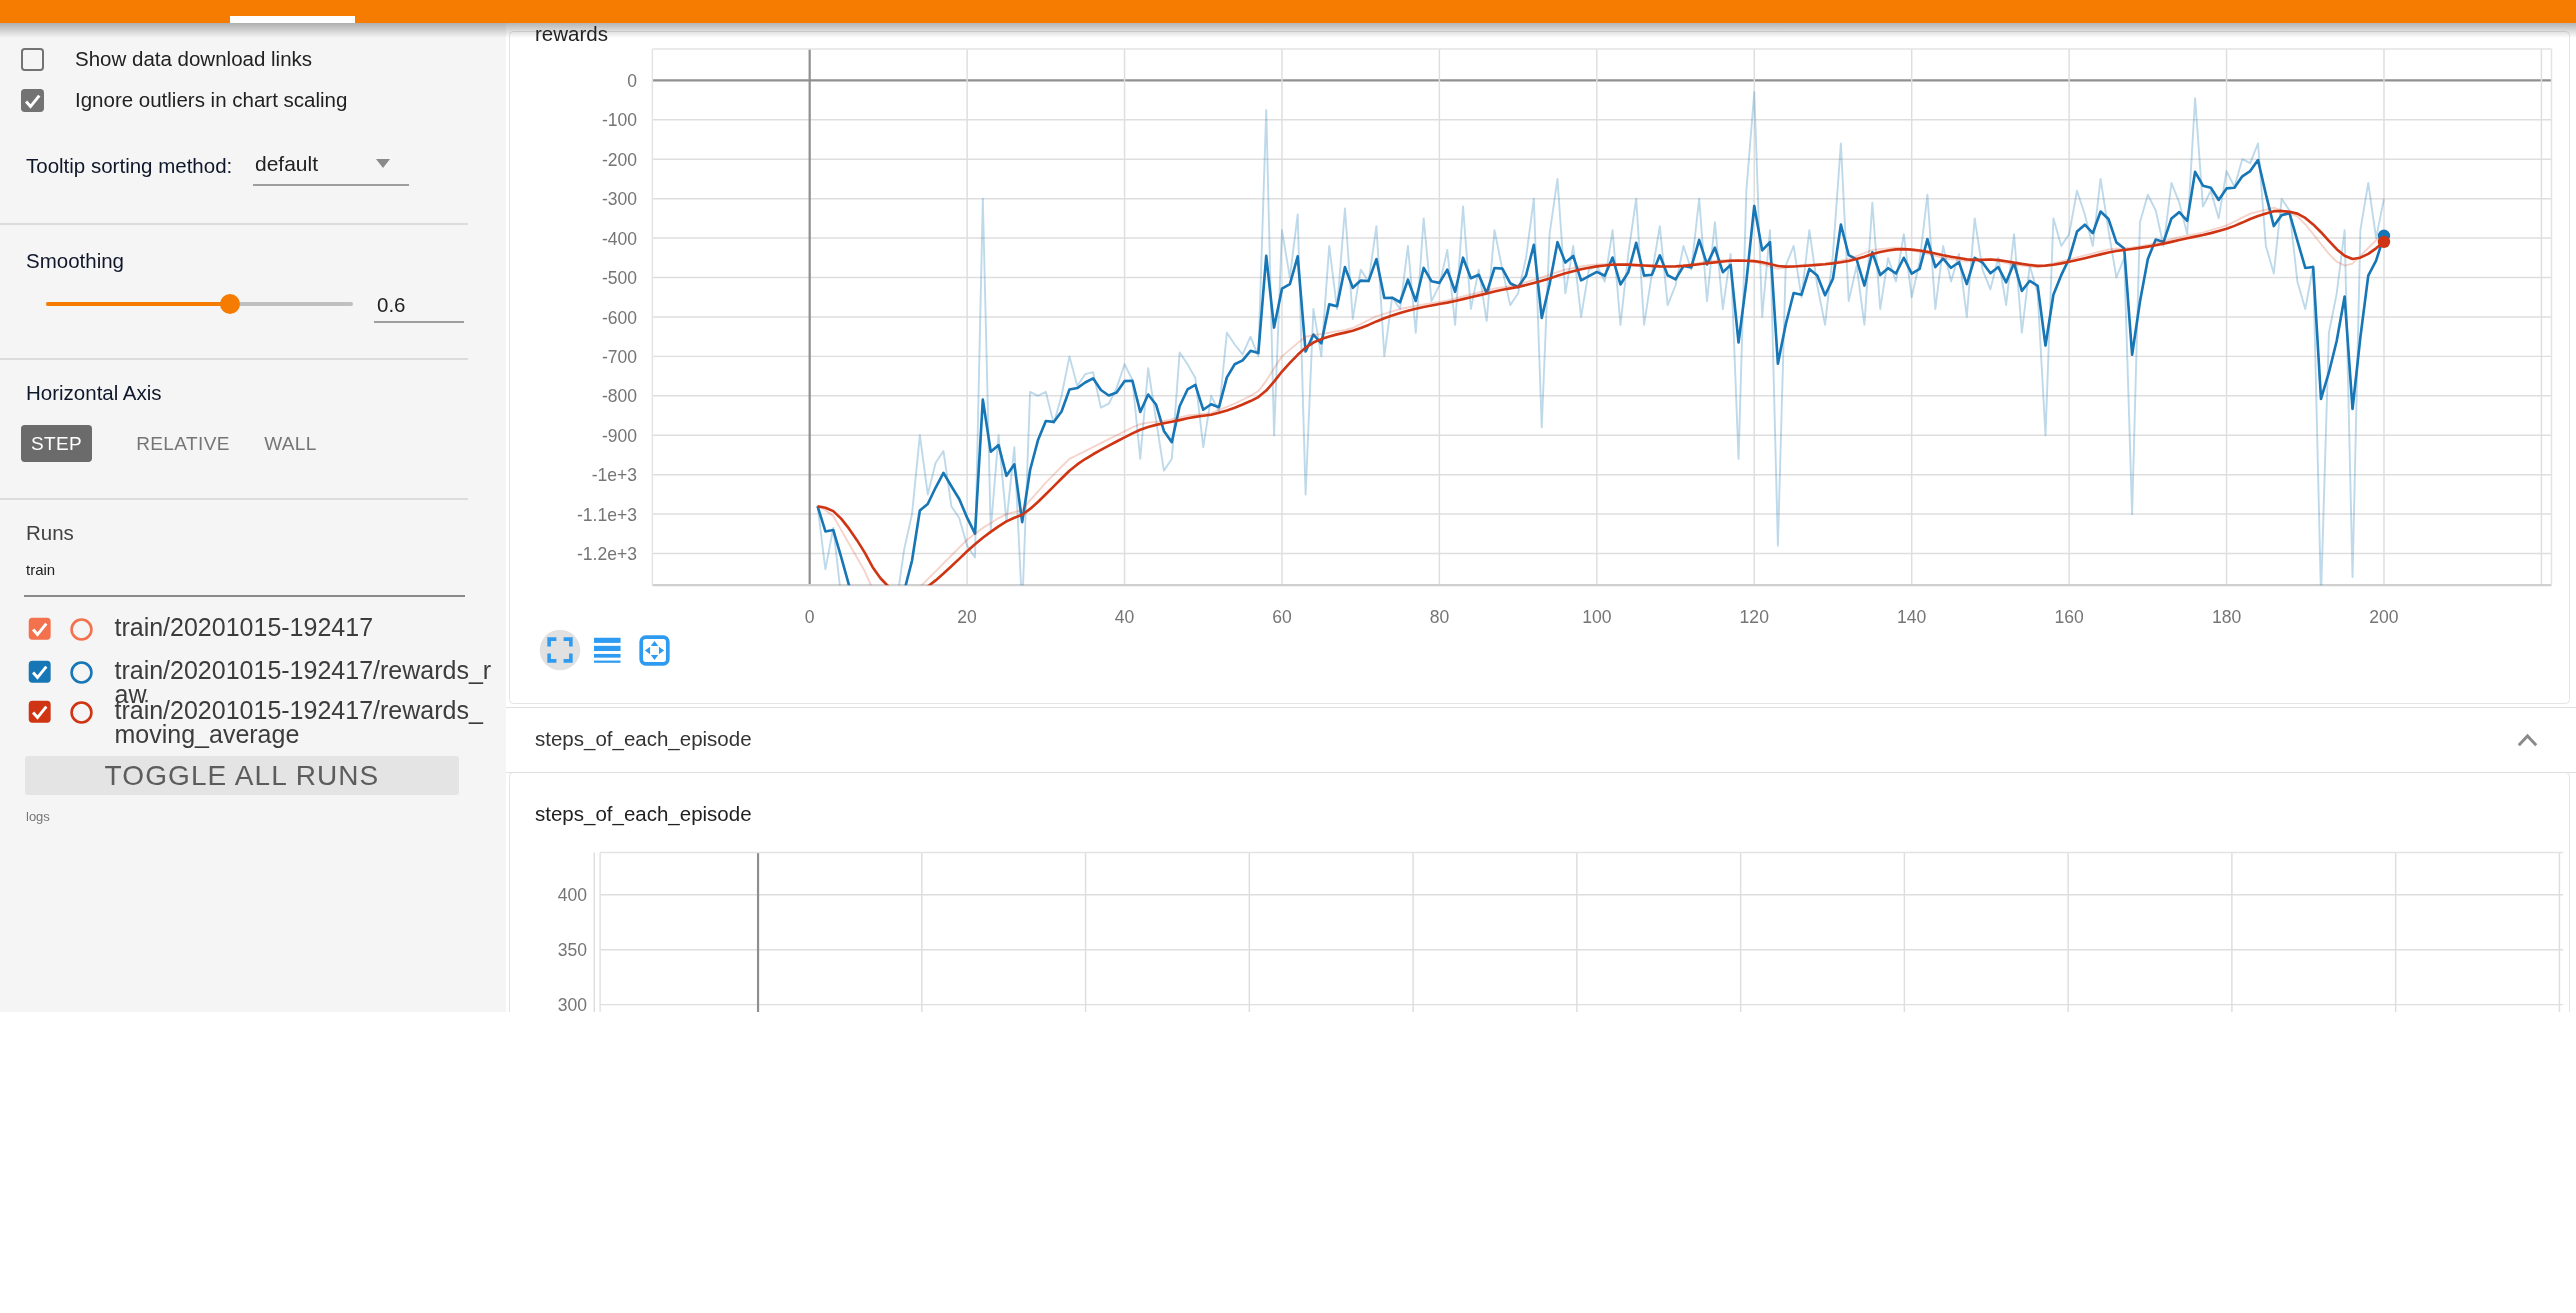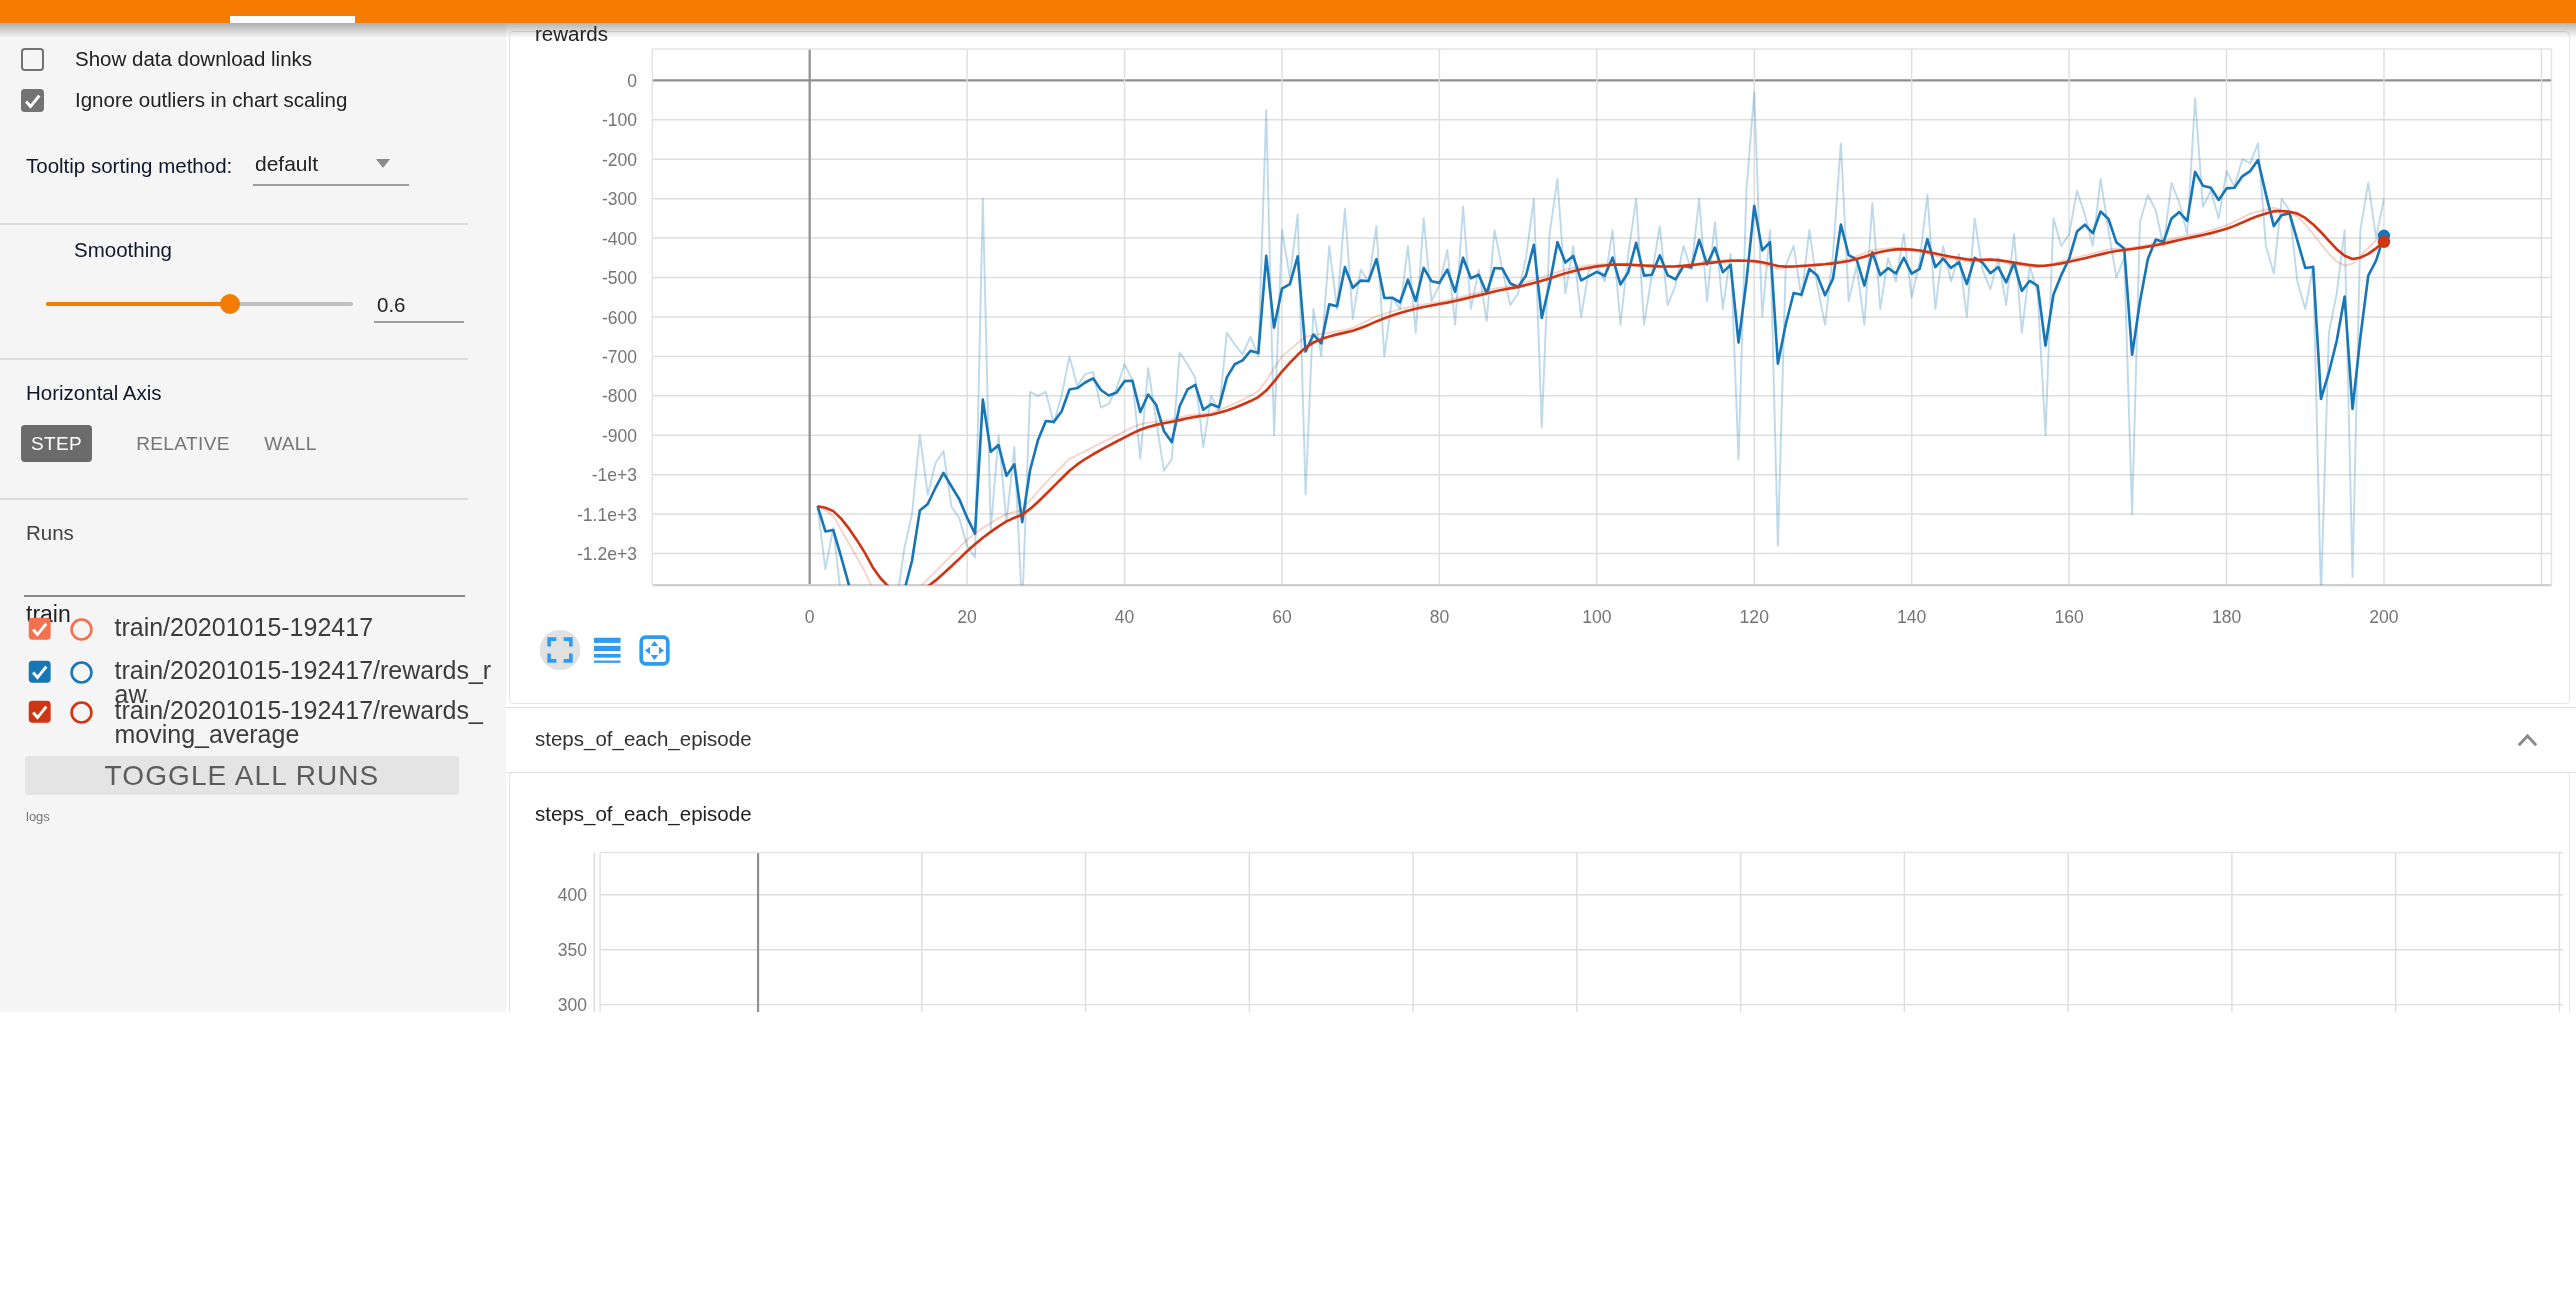--- a/index.html
+++ b/index.html
@@ -67,38 +67,38 @@
 
     <div class="abs side-label" style="left:26px;top:131px;">Tooltip sorting method:</div>
     <div class="abs" style="left:255px;top:129px;width:154px;">
       <span style="color:#212121;font-size:21px;">default</span>
       <div class="abs ddl-triangle" style="left:121px;top:7.3px;"></div>
       <div class="abs underline" style="left:-2.2px;top:32px;width:156px;"></div>
     </div>
 
     <div class="abs divider" style="top:200px;"></div>
 
-    <div class="abs side-label" style="left:26px;top:215px;margin-left:48px;">Smoothing</div>
+    <div class="abs side-label" style="left:26px;top:226px;">Smoothing</div>
     <div class="abs" style="left:46px;top:279px;width:307px;height:3.7px;background:#c0c0c0;border-radius:2.2px;"></div>
     <div class="abs" style="left:46px;top:279px;width:184px;height:3.7px;background:#f57c00;border-radius:2.2px;"></div>
     <div class="abs" style="left:220px;top:271px;width:20px;height:20px;border-radius:50%;background:#f57c00;"></div>
     <div class="abs" style="left:377px;top:270px;font-size:20.5px;color:#212121;">0.6</div>
     <div class="abs underline" style="left:374px;top:298px;width:90px;"></div>
 
     <div class="abs divider" style="top:335px;"></div>
 
     <div class="abs side-label" style="left:26px;top:358px;">Horizontal Axis</div>
     <div class="abs axis-btn-dark" style="left:21px;top:402px;width:71px;height:37px;">STEP</div>
     <div class="abs axis-btn-flat" style="left:139px;top:402px;width:88px;height:37px;">RELATIVE</div>
     <div class="abs axis-btn-flat" style="left:254px;top:402px;width:73px;height:37px;">WALL</div>
 
     <div class="abs divider" style="top:475px;"></div>
 
     <div class="abs side-label" style="left:26px;top:498px;color:#424242;">Runs</div>
-    <div class="abs" style="left:26px;top:578px;font-size:23px;color:#212121;">train</div>
+    <div class="abs" style="left:26px;top:538px;font-size:15px;color:#212121;">train</div>
     <div class="abs" style="left:24px;top:572px;width:441px;height:1.5px;background:#8a8a8a;"></div>
 
     <div id="runs-list">
         <div class="abs run-row" style="left: 28px; top: 594px;">
           <svg width="23.4" height="23.4" viewBox="0 0 32 32" style="flex:none">
             <rect x="1" y="1" width="30" height="30" rx="5" fill="#f4714d"></rect>
             <polyline points="7,17 13,24 25,9" fill="none" stroke="#fff" stroke-width="4"></polyline>
           </svg>
           <svg width="25" height="25" viewBox="0 0 34 34" style="flex:none;margin-left:17.6px">
             <circle cx="17" cy="17" r="13.5" fill="none" stroke="#f4714d" stroke-width="3.5"></circle>

